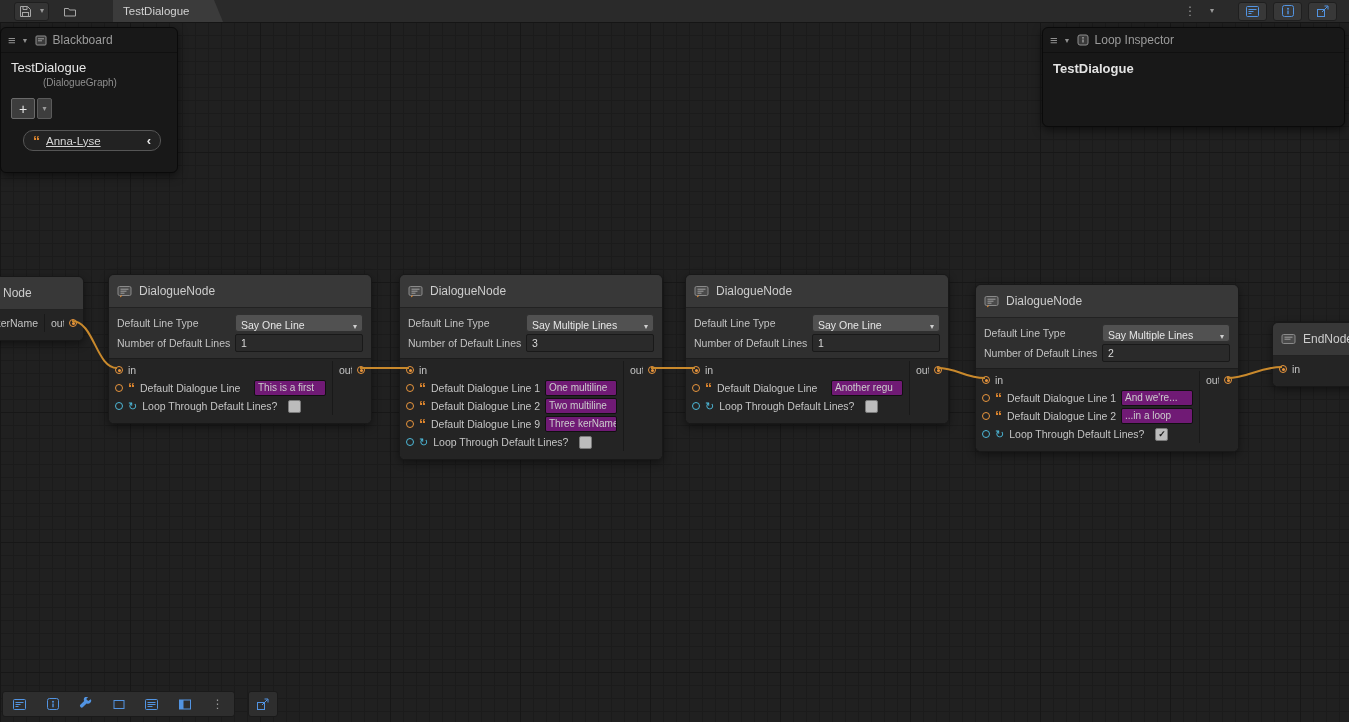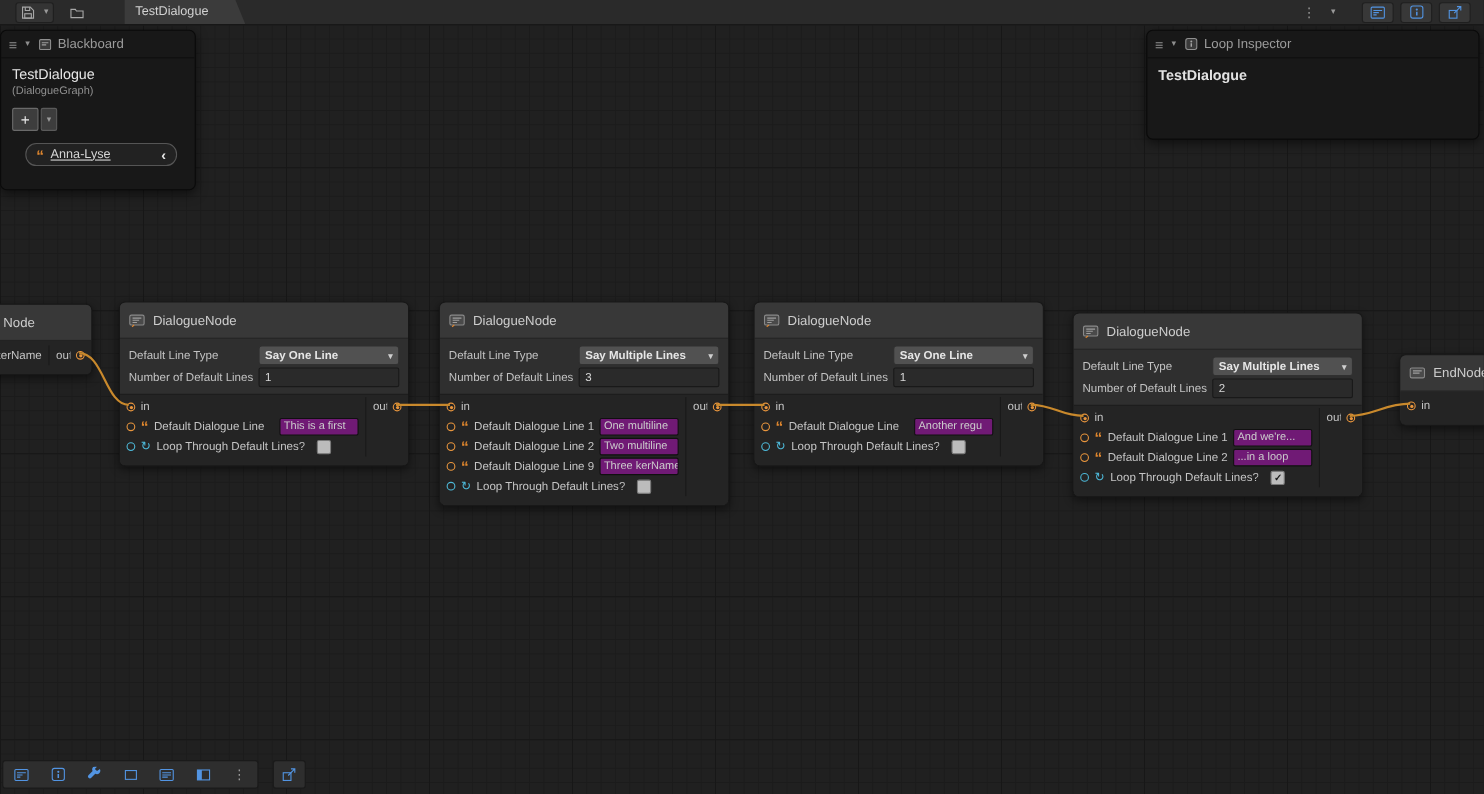--- a/index.html
+++ b/index.html
@@ -38,21 +38,21 @@
   
   .node{position:absolute;background:#2f2f2f;border:1px solid #181818;border-radius:6px;
     overflow:hidden;box-shadow:0 3px 8px rgba(0,0,0,.45);}
   .node-title{height:32px;background:#383838;border-bottom:1px solid #222;
     display:flex;align-items:center;gap:6px;padding:0 8px;color:#cdcdcd;font-size:12px;white-space:nowrap;}
   .node-props{background:#2f2f2f;padding:6px 8px;border-bottom:1px solid #1c1c1c;}
   .prop-row{display:flex;align-items:center;height:18px;margin-bottom:2px;}
   .prop-row:last-child{margin-bottom:0;}
   .prop-label{width:118px;font-size:10.5px;color:#c2c2c2;white-space:nowrap;overflow:hidden;flex:none;}
   .dropdown{flex:1;height:16px;background:#515151;border:1px solid #303030;border-radius:3px;
-    display:flex;align-items:center;padding:0 5px;font-size:10.5px;color:#e6e6e6;white-space:nowrap;overflow:hidden;font-weight:bold;}
+    display:flex;align-items:flex-end;padding:0 5px;font-size:10.5px;color:#e6e6e6;white-space:nowrap;overflow:hidden;}
   .dropdown .dd-caret{margin-left:auto;font-size:8px;color:#cfcfcf;}
   .numfield{flex:1;height:16px;background:#2a2a2a;border:1px solid #191919;border-radius:2px;
     font-size:10.5px;color:#d8d8d8;padding:0 5px;line-height:16px;}
   .node-ports{display:flex;background:#242424;padding:2px 0 8px;}
   .in-col{flex:1;min-width:0;}
   .out-col{width:38px;flex:none;border-left:1px solid #191919;}
   .port-row{display:flex;align-items:center;gap:5px;height:18px;padding:0 6px;white-space:nowrap;}
   .out-col .port-row{justify-content:flex-end;padding-right:6px;}
   .port-label{font-size:10.5px;color:#c4c4c4;overflow:hidden;}
   .dot{width:8px;height:8px;border-radius:50%;border:1px solid #e8953d;box-sizing:border-box;
@@ -71,21 +71,21 @@
 
   
   .panel{position:absolute;background:#181818;border:1px solid #0a0a0a;border-radius:6px;
     box-shadow:0 3px 10px rgba(0,0,0,.55);z-index:5;}
   .panel-header{height:24px;display:flex;align-items:center;gap:6px;padding:0 7px;
     color:#9b9b9b;font-size:12px;border-bottom:1px solid #101010;}
   .ham{font-size:13px;color:#8f8f8f;line-height:1;}
   .tri{font-size:7px;color:#8f8f8f;line-height:1;}
   .bb-body{padding:7px 10px 0;}
   .bb-name{font-size:13px;color:#e6e6e6;}
-  .bb-type{font-size:10px;color:#8f8f8f;margin-top:2px;}
+  .bb-type{font-size:10px;color:#8f8f8f;margin-top:2px;margin-left:32px;}
   .bb-addrow{display:flex;align-items:center;gap:2px;margin-top:10px;}
   .plus-btn{width:22px;height:19px;background:#3d3d3d;border:1px solid #6a6a6a;border-radius:2px;
     color:#e8e8e8;font-size:14px;display:flex;align-items:center;justify-content:center;line-height:1;}
   .plus-caret{width:13px;height:19px;background:#3d3d3d;border:1px solid #5a5a5a;border-radius:2px;
     display:flex;align-items:center;justify-content:center;}
   .bb-pill{margin:11px 0 0 12px;width:138px;height:21px;background:#222;border:1px solid #555;
     border-radius:10px;display:flex;align-items:center;gap:6px;padding:0 9px;box-sizing:border-box;}
   .bb-pill .pname{font-size:11.5px;color:#d6d6d6;text-decoration:underline;}
   .bb-pill .chev{margin-left:auto;color:#e8e8e8;font-size:13px;font-weight:bold;line-height:1;}
   .gi-body{padding:8px 10px;}

